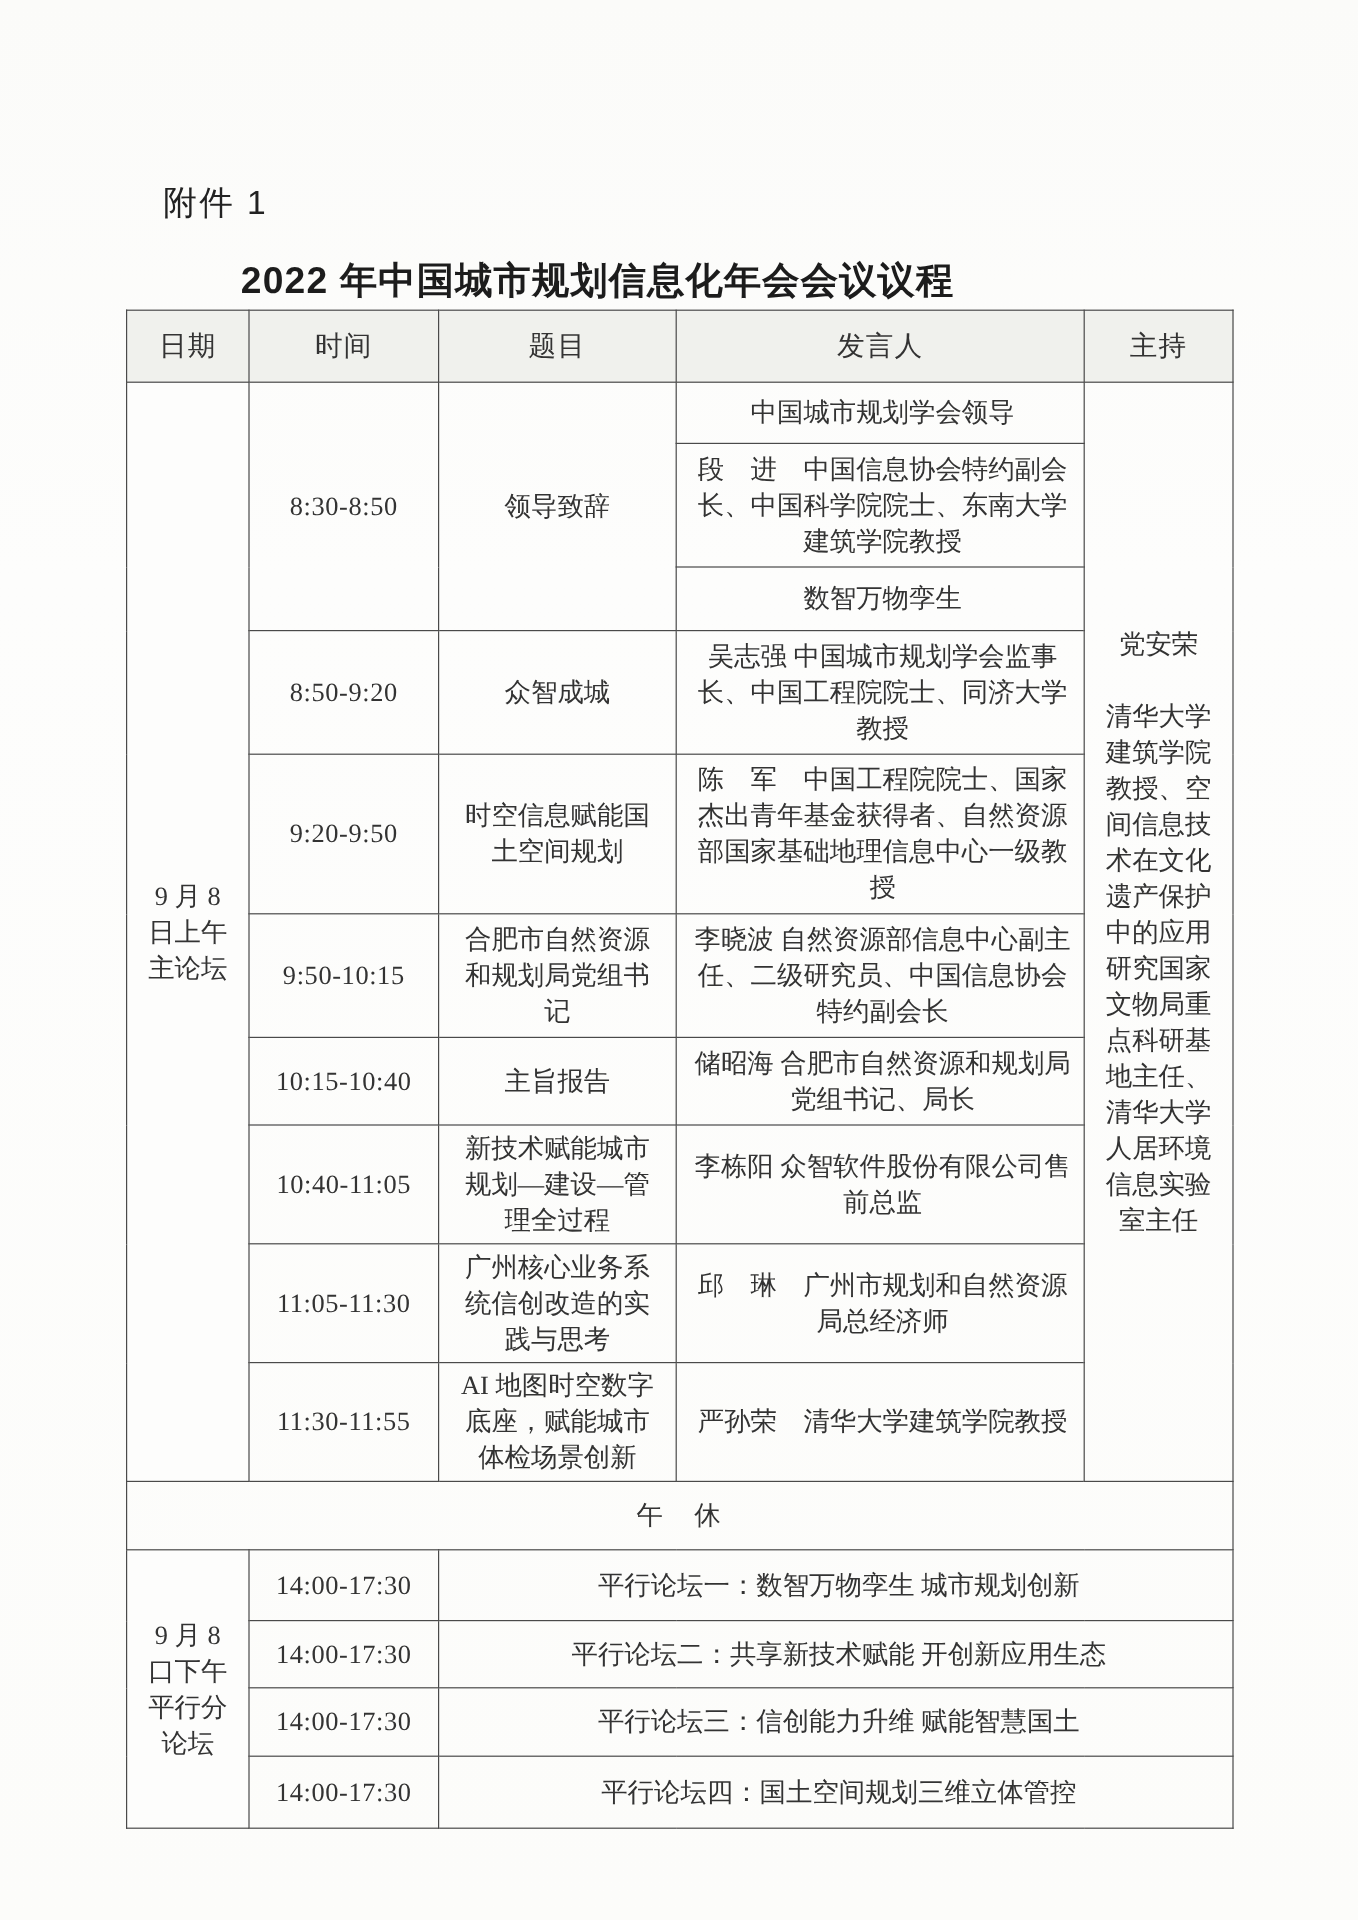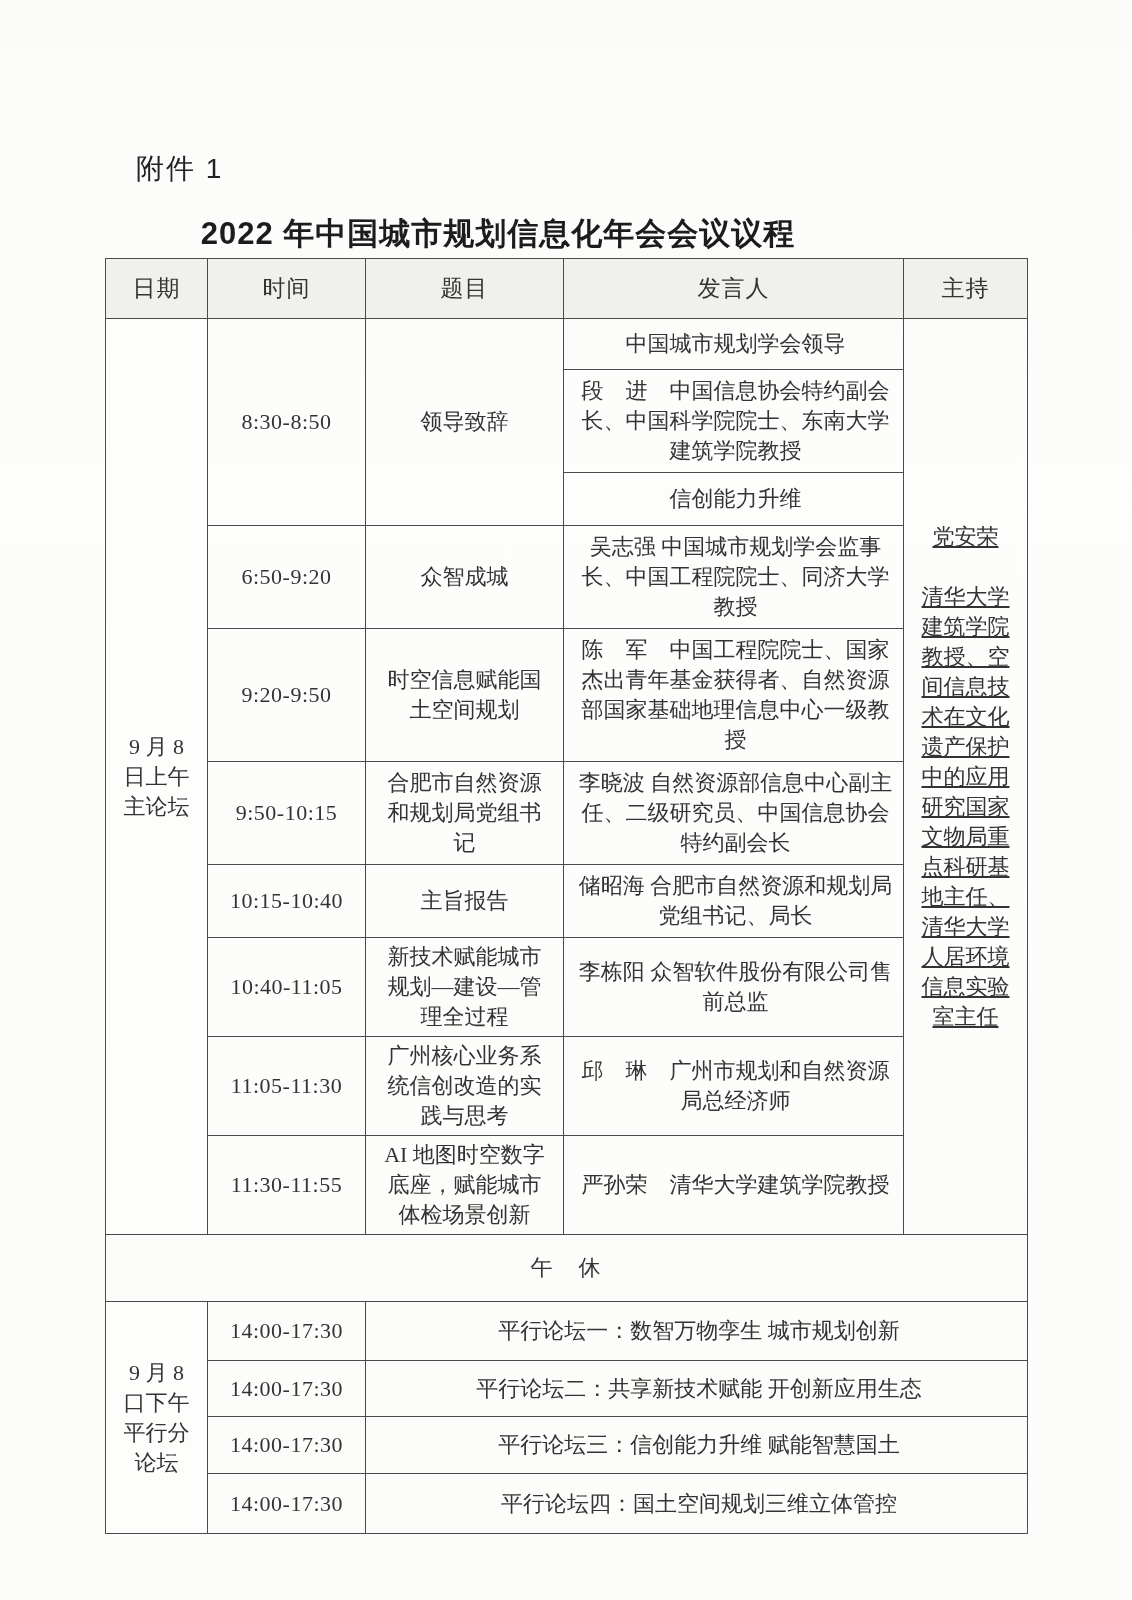--- a/index.html
+++ b/index.html
@@ -70,38 +70,37 @@
   td.topic { padding: 4px 18px; line-height: 31px; }
   td.speaker {
     text-align: left;
     padding: 6px 10px 6px 14px;
     line-height: 30px;
   }
   td.host {
     white-space: pre-line;
     padding: 6px 10px;
     line-height: 31px;
-    text-decoration: underline;
   }
   td.lunch-cell { letter-spacing: 2px; }
   td.forum {
     text-align: left;
     padding: 4px 10px 4px 15px;
   }
   tr.r1 { height: 51px; }
   tr.r2 { height: 91px; }
   tr.r3 { height: 53px; }
   tr.r4 { height: 88px; }
   tr.r5 { height: 115px; }
   tr.r6 { height: 88px; }
   tr.r7 { height: 66px; margin-top: 48px; }
   tr.r8 { height: 90px; }
   tr.r9 { height: 83px; }
   tr.r10 { height: 86px; }
-  tr.lunch { height: 67px; }
+  tr.lunch { height: 57px; }
   tr.a1 { height: 59px; }
   tr.a2 { height: 56px; }
   tr.a3 { height: 57px; }
   tr.a4 { height: 60px; }
 </style>
 </head>
 <body>
 
 <div class="page">
 
@@ -135,25 +134,25 @@
       <td class="topic" rowspan="3">领导致辞</td>
       <td class="speaker">中国城市规划学会领导</td>
       <td class="host" rowspan="10">党安荣
 
 清华大学建筑学院教授、空间信息技术在文化遗产保护中的应用研究国家文物局重点科研基地主任、清华大学人居环境信息实验室主任</td>
     </tr>
     <tr class="r2">
       <td class="speaker">段　进　中国信息协会特约副会长、中国科学院院士、东南大学建筑学院教授</td>
     </tr>
     <tr class="r3">
-      <td class="speaker">信创能力升维</td>
+      <td class="speaker">数智万物孪生</td>
     </tr>
 
     <tr class="r4">
-      <td class="time">6:50-9:20</td>
+      <td class="time">8:50-9:20</td>
       <td class="topic">众智成城</td>
       <td class="speaker">吴志强 中国城市规划学会监事长、中国工程院院士、同济大学教授</td>
     </tr>
 
     <tr class="r5">
       <td class="time">9:20-9:50</td>
       <td class="topic">时空信息赋能国土空间规划</td>
       <td class="speaker">陈　军　中国工程院院士、国家杰出青年基金获得者、自然资源部国家基础地理信息中心一级教授</td>
     </tr>
 

